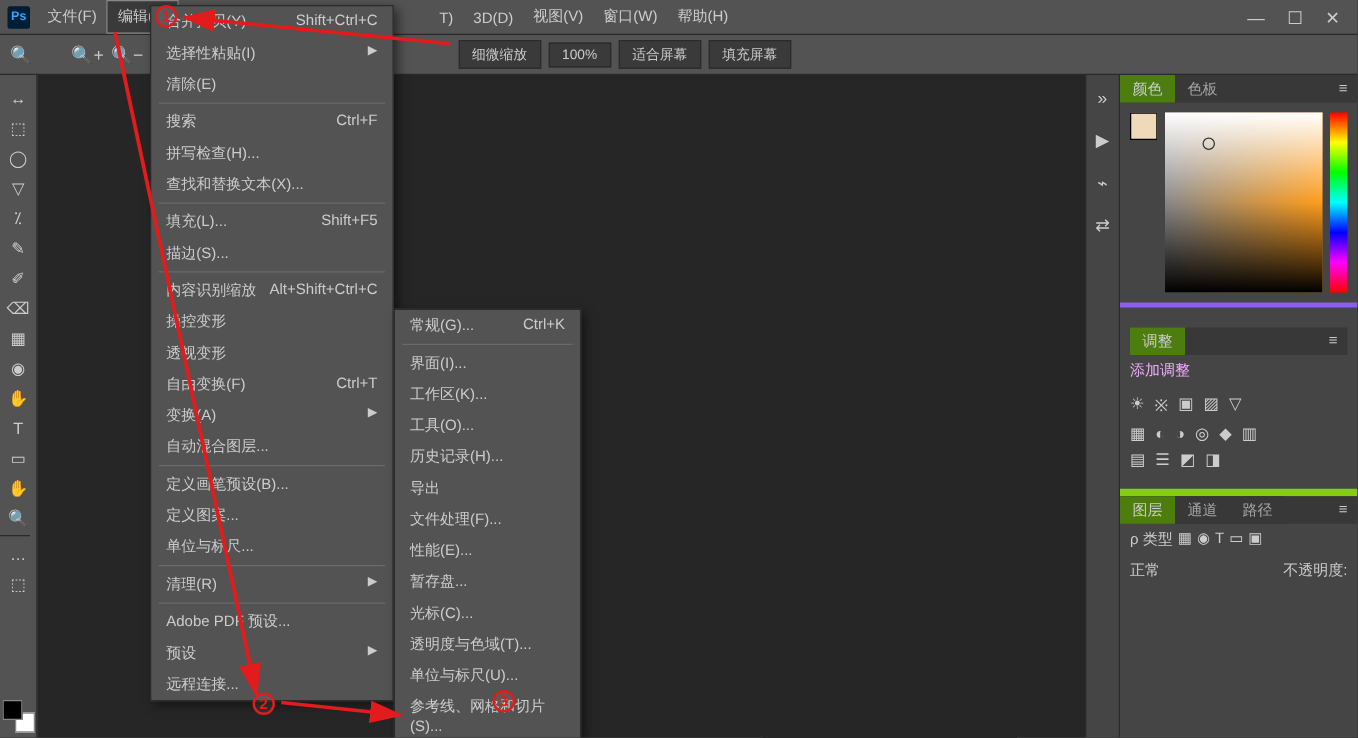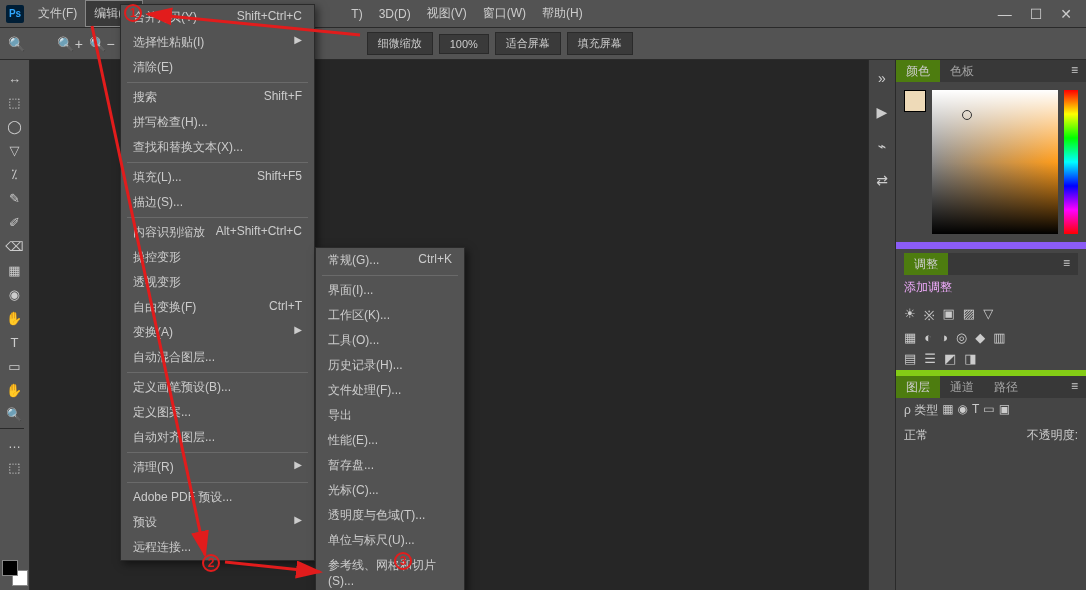--- a/index.html
+++ b/index.html
@@ -23,21 +23,21 @@
 .panels{width:190px;background:#454545;display:flex;flex-direction:column}
 .panel-tabs{display:flex;height:22px;background:#383838}
 .ptab{padding:3px 10px;font-size:12px;background:#4d7c0f}
 .ptab.inactive{background:#383838;color:#a3a3a3}
 .pmenu{margin-left:auto;padding:3px 8px}
 .color-pick{height:160px;padding:8px;display:flex;gap:6px}
 .swatch{width:22px;height:22px;background:#eedab8;border:1px solid #000}
 .gradient{flex:1;position:relative;background:linear-gradient(to bottom,#fff 0%,transparent 50%,#000 100%),linear-gradient(to right,#888 0%,#ff9c1a 100%)}
 .grad-ring{position:absolute;top:20px;left:30px;width:10px;height:10px;border:1px solid #333;border-radius:50%}
 .hue{width:14px;background:linear-gradient(to bottom,#f00,#ff0,#0f0,#0ff,#00f,#f0f,#f00)}
-.adj-panel{border-top:7px solid #8b5cf6;padding:4px 8px}
+.adj-panel{border-top:4px solid #8b5cf6;padding:16px 8px}
 .adj-icons{display:flex;flex-wrap:wrap;gap:8px;margin-top:6px}
 .adj-icons span{font-size:13px;color:#ccc}
 .layers-panel{border-top:6px solid #84cc16}
 .layer-opts{padding:4px 8px;display:flex;gap:4px;font-size:11px}
 .dropdown{position:absolute;background:#535353;border:1px solid #2a2a2a;box-shadow:3px 3px 8px rgba(0,0,0,0.5);z-index:10}
 .drop1{left:120px;top:4px;width:195px}
 .drop2{left:315px;top:247px;width:150px}
 .ditem{padding:4px 12px;display:flex;justify-content:space-between;font-size:12px;cursor:pointer}
 .ditem.disabled{color:#7a7a7a}
 .ditem .arrow{font-size:10px}
@@ -185,21 +185,21 @@
     <div class="ditem">
       <span>选择性粘贴(I)</span>
       <span class="arrow">▶</span>
     </div>
     <div class="ditem disabled">
       <span>清除(E)</span>
     </div>
     <div class="dsep"></div>
     <div class="ditem">
       <span>搜索</span>
-      <span>Shift+F</span>
+      <span>Ctrl+F</span>
     </div>
     <div class="ditem disabled">
       <span>拼写检查(H)...</span>
     </div>
     <div class="ditem disabled">
       <span>查找和替换文本(X)...</span>
     </div>
     <div class="dsep"></div>
     <div class="ditem">
       <span>填充(L)...</span>
@@ -231,21 +231,21 @@
       <span>自动混合图层...</span>
     </div>
     <div class="dsep"></div>
     <div class="ditem disabled">
       <span>定义画笔预设(B)...</span>
     </div>
     <div class="ditem disabled">
       <span>定义图案...</span>
     </div>
     <div class="ditem disabled">
-      <span>自动对齐图层...</span>
+      <span>单位与标尺...</span>
     </div>
     <div class="dsep"></div>
     <div class="ditem">
       <span>清理(R)</span>
       <span class="arrow">▶</span>
     </div>
     <div class="dsep"></div>
     <div class="ditem">
       <span>Adobe PDF 预设...</span>
     </div>
@@ -270,24 +270,24 @@
     <div class="ditem">
       <span>工作区(K)...</span>
     </div>
     <div class="ditem">
       <span>工具(O)...</span>
     </div>
     <div class="ditem">
       <span>历史记录(H)...</span>
     </div>
     <div class="ditem">
+      <span>导出</span>
+    </div>
+    <div class="ditem">
       <span>文件处理(F)...</span>
-    </div>
-    <div class="ditem">
-      <span>导出</span>
     </div>
     <div class="ditem">
       <span>性能(E)...</span>
     </div>
     <div class="ditem">
       <span>暂存盘...</span>
     </div>
     <div class="ditem">
       <span>光标(C)...</span>
     </div>

